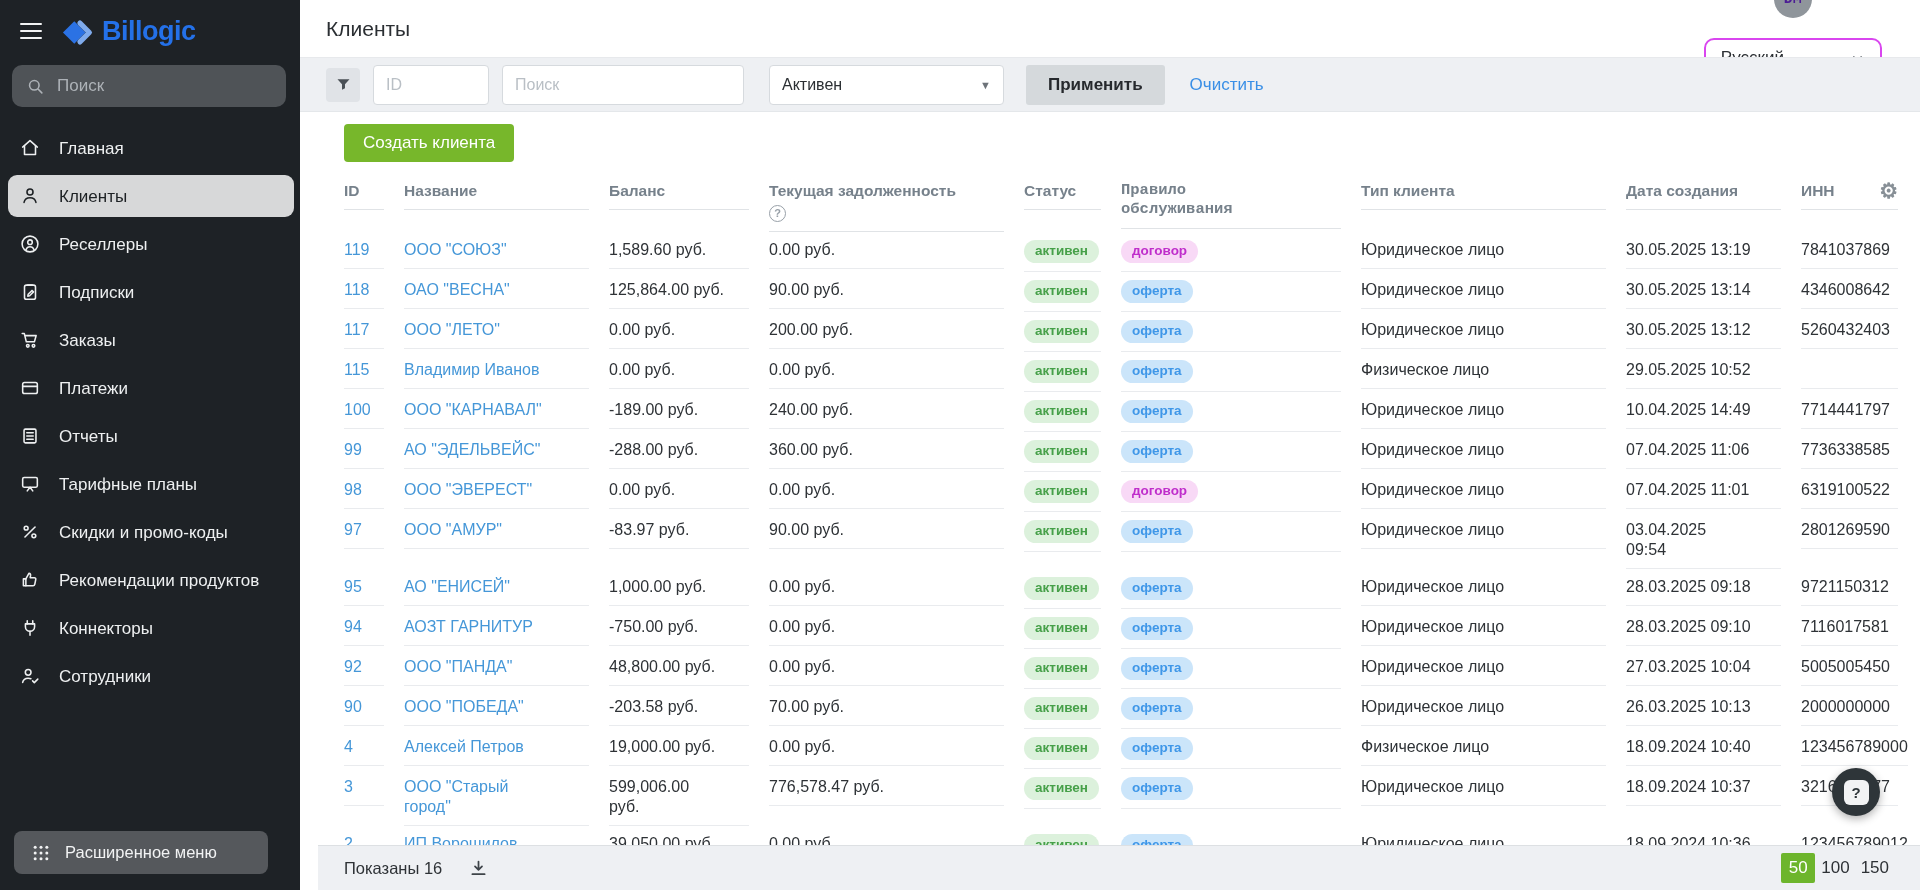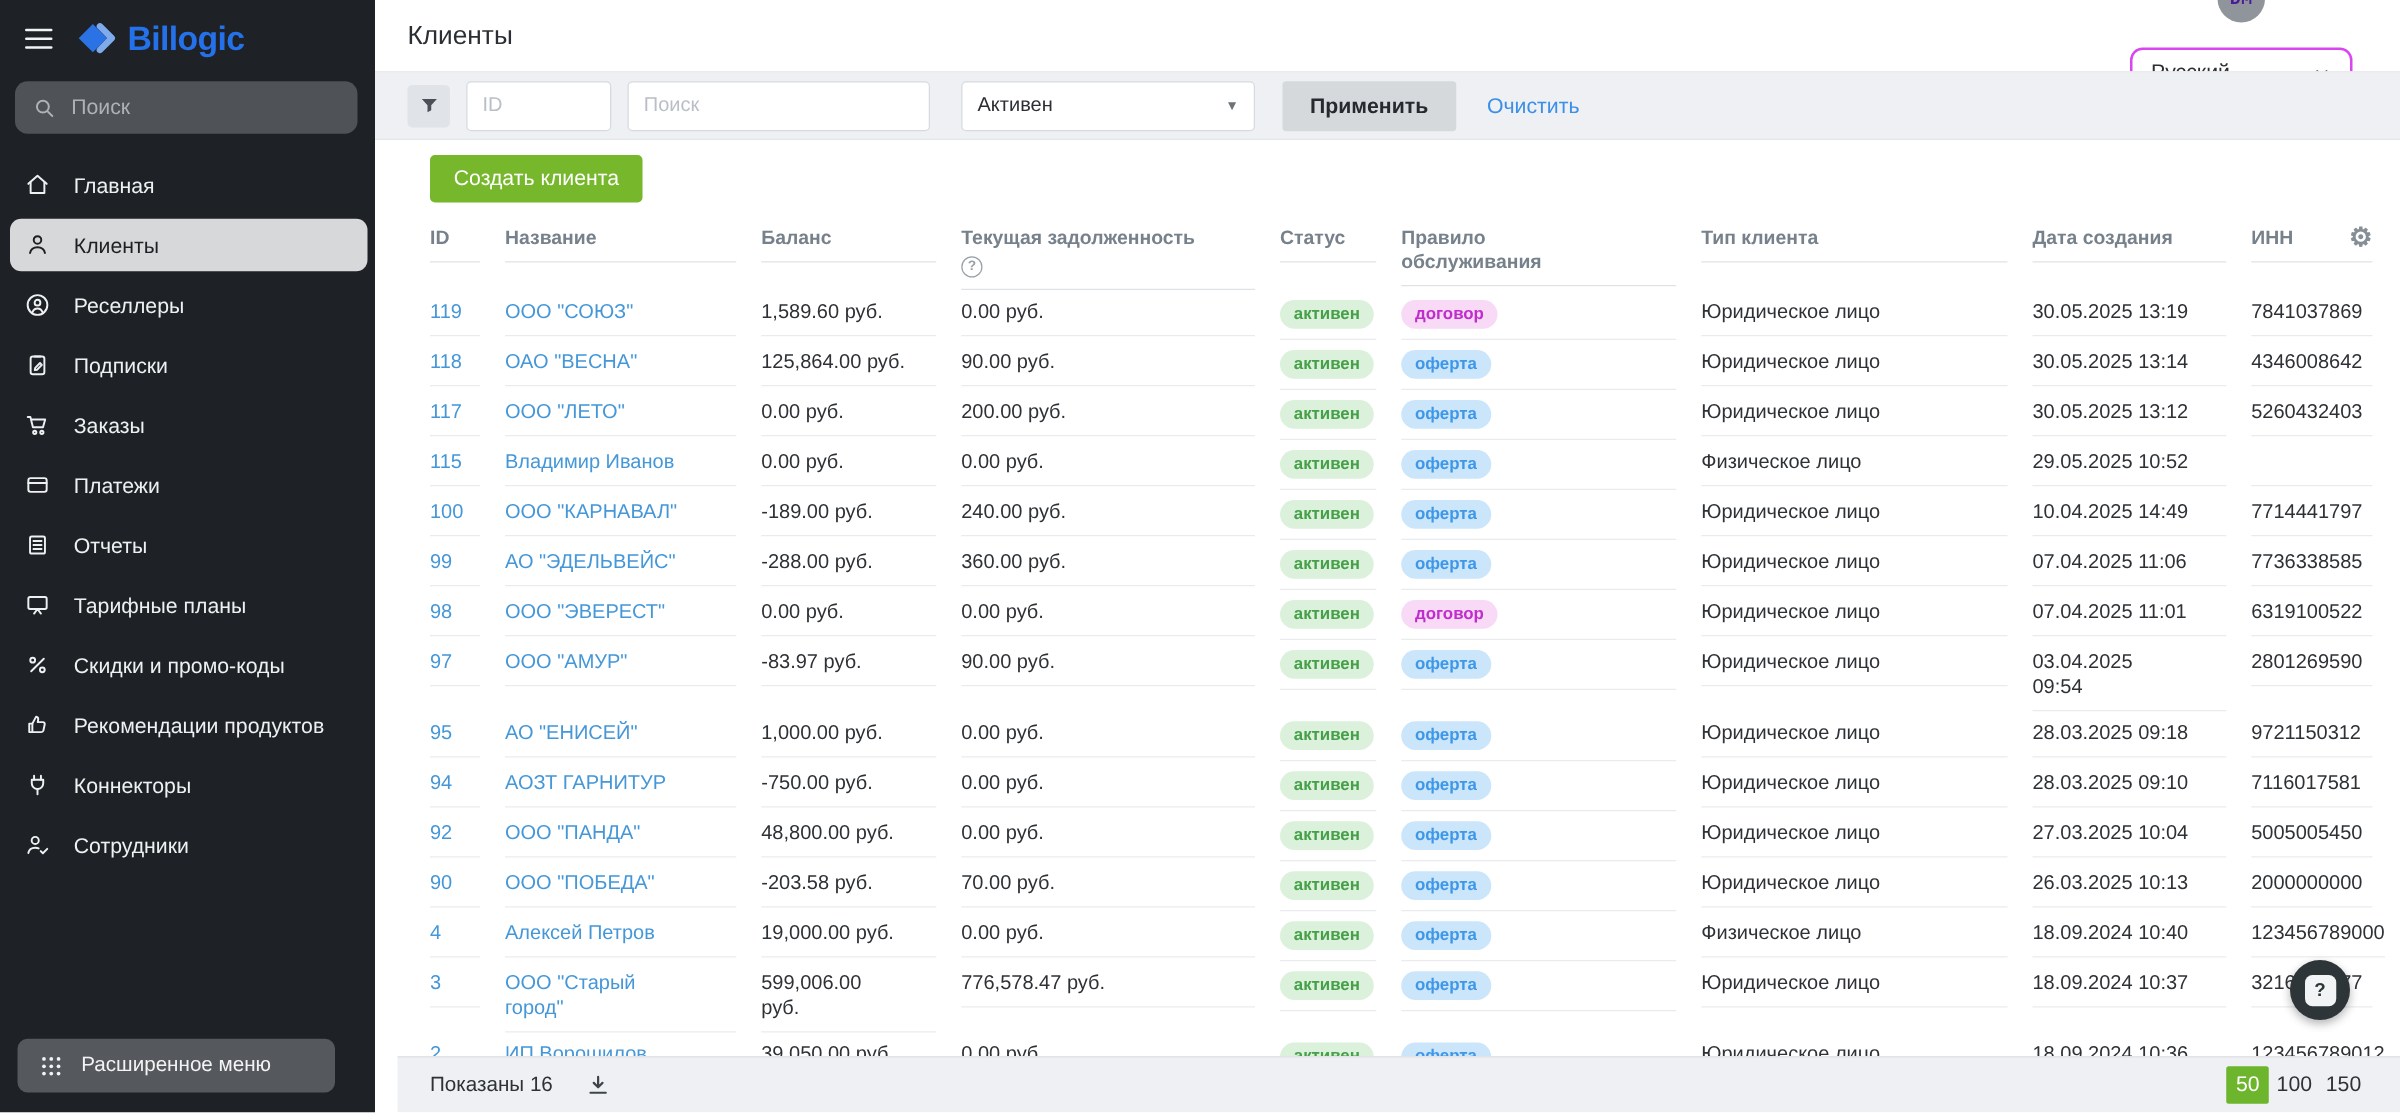--- a/index.html
+++ b/index.html
@@ -10,21 +10,21 @@
     background:#fff; color:#2e3236;
   }
   .app { display:flex; width:1920px; height:890px; position:relative; }
 
   
   .sidebar { width:300px; min-width:300px; background:#1e2226; color:#eceeef;
              display:flex; flex-direction:column; }
   .sb-top { display:flex; align-items:center; gap:20px; padding:13px 16px 8px 20px; height:57px; }
   .hamburger { display:flex; flex-direction:column; gap:4.5px; width:22px; cursor:pointer; }
   .hamburger span { height:2.6px; background:#f2f3f4; border-radius:2px; }
-  .logo { display:flex; align-items:flex-start; gap:6px; }
+  .logo { display:flex; align-items:flex-end; gap:6px; }
   .logo-text { font-size:27px; font-weight:800; color:#2471e9; letter-spacing:-0.5px; }
   .sb-search { margin:8px 14px 0 12px; background:#4f5357; border-radius:10px; height:42px;
                display:flex; align-items:center; gap:12px; padding:0 14px; cursor:text; }
   .sb-search-ph { color:#adb2b7; font-size:17px; }
   .sb-menu { margin-top:18px; flex:1; display:flex; flex-direction:column; gap:2px; overflow:hidden; }
   .sb-item { display:flex; align-items:center; gap:17px; padding:11px 18px; font-size:17px;
              line-height:21px; cursor:pointer; color:#eef0f1; }
   .sb-item .ic { width:24px; min-width:24px; height:24px; display:flex; align-items:center; justify-content:center; }
   .sb-item.selected { background:#d7d8d9; color:#1d2124; border-radius:9px;
                       margin:2px 6px 2px 8px; padding:9px 18px 9px 10px; }
@@ -68,21 +68,21 @@
   .create-btn { margin:12px 0 7px 26px; height:38px; padding:0 19px; background:#77b72b; color:#fff;
                 border:none; border-radius:4px; font-size:17px; font-family:inherit;
                 align-self:flex-start; cursor:pointer; }
   .table { flex:1; overflow:hidden; }
   .trow { display:grid; grid-template-columns:40px 185px 140px 235px 77px 220px 245px 155px 1fr;
           column-gap:20px; padding:0 22px 0 26px; align-items:start; }
   .cell { font-size:16px; color:#2e3236; padding:8px 0; border-bottom:1px solid #e9ebee;
           white-space:pre-line; line-height:20px; min-height:37px; }
   .thead .cell { color:#76818b; font-weight:700; font-size:15.5px; padding:12px 0 9px;
                  border-bottom:1px solid #e0e3e6; min-height:0; white-space:normal; line-height:19px; }
-  .hdr-narrow { max-width:125px; }
+  .hdr-narrow { max-width:125px;font-family:Liberation Mono, monospace; }
   .cell.link { color:#4597d8; cursor:pointer; }
   .pill { display:inline-block; padding:3px 11px 4px; border-radius:13px; font-size:13.5px;
           font-weight:700; line-height:16px; white-space:nowrap; }
   .pill.active  { background:#dcf1dc; color:#46a049; }
   .pill.oferta  { background:#cbe5fa; color:#3f97e8; }
   .pill.dogovor { background:#f8d9f6; color:#bf2ecb; }
   .help-q { display:flex; width:17px; height:17px; border:1.4px solid #98a0a8; border-radius:50%;
             color:#98a0a8; font-size:11px; align-items:center; justify-content:center;
             font-weight:700; margin-top:5px; }
   .inn-h { display:flex; justify-content:space-between; align-items:flex-start; }

